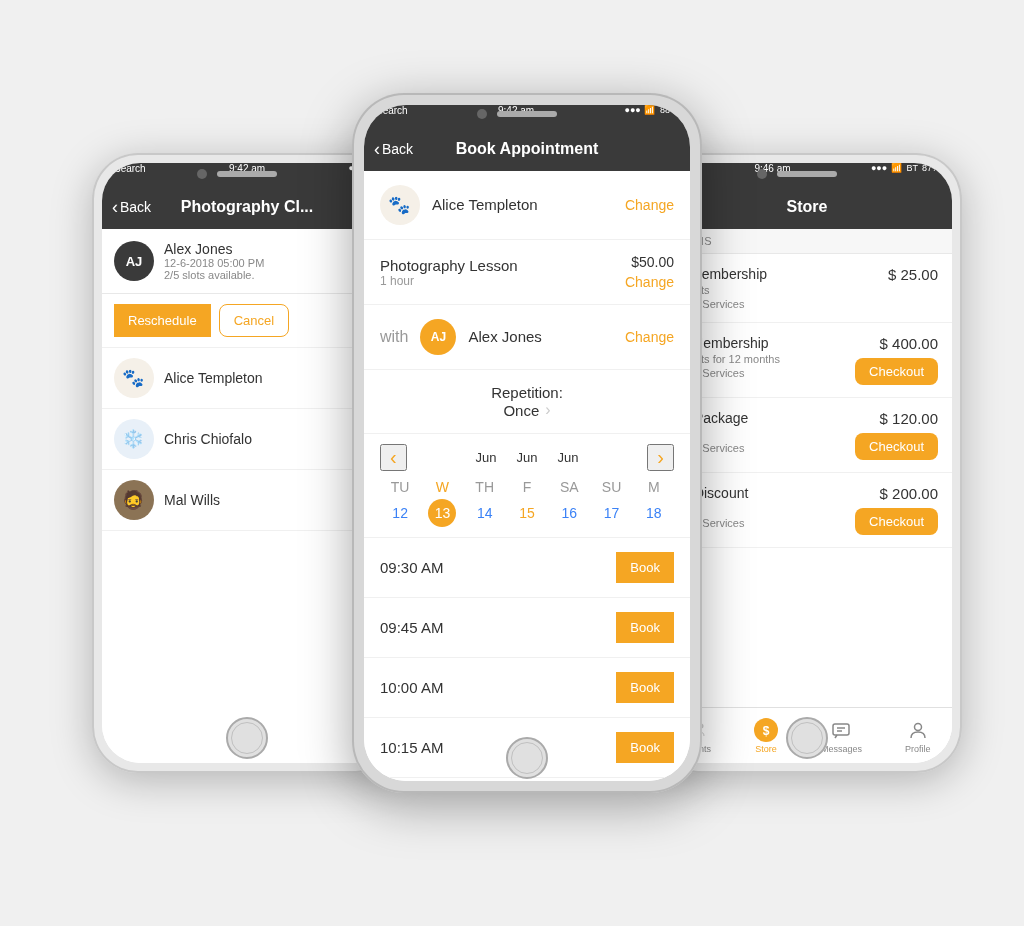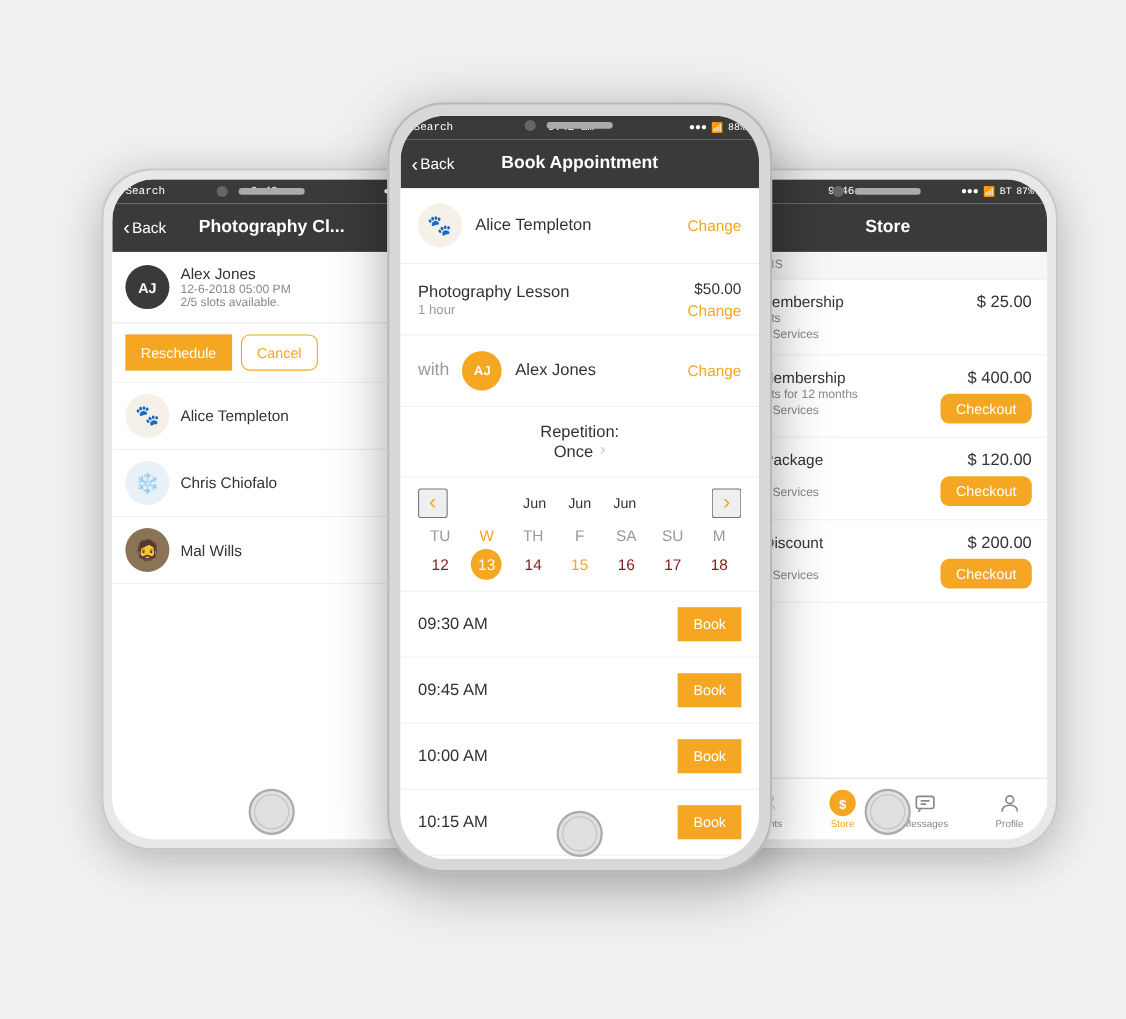--- a/index.html
+++ b/index.html
@@ -130,26 +130,25 @@
       height: 30px;
       border: 1.5px solid #c0c0c0;
       border-radius: 50%;
     }
 
     
     .status-bar {
       height: 22px;
       background: #3a3a3a;
       display: flex;
-      align-items: center;
+      align-items: flex-start;
       justify-content: space-between;
       padding: 0 12px;
       font-size: 10px;
       color: #fff;
-      font-family: Liberation Mono, monospace;
     }
 
     .status-icons {
       display: flex;
       align-items: center;
       gap: 4px;
       font-size: 9px;
     }
 
     
@@ -364,21 +363,21 @@
     }
 
     .cal-day-name {
       font-size: 14px;
       color: #999;
       padding: 2px 0;
     }
 
     .cal-day-num {
       font-size: 14px;
-      color: #7f1d1d;
+      color: #3b82f6;
       padding: 4px 0;
       border-radius: 50%;
       width: 28px;
       height: 28px;
       display: flex;
       align-items: center;
       justify-content: center;
       margin: 0 auto;
     }
 

